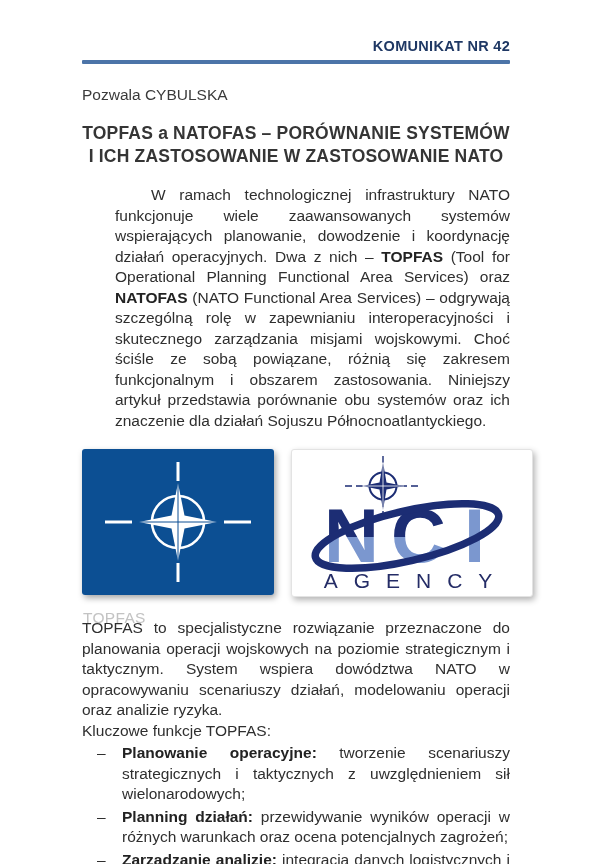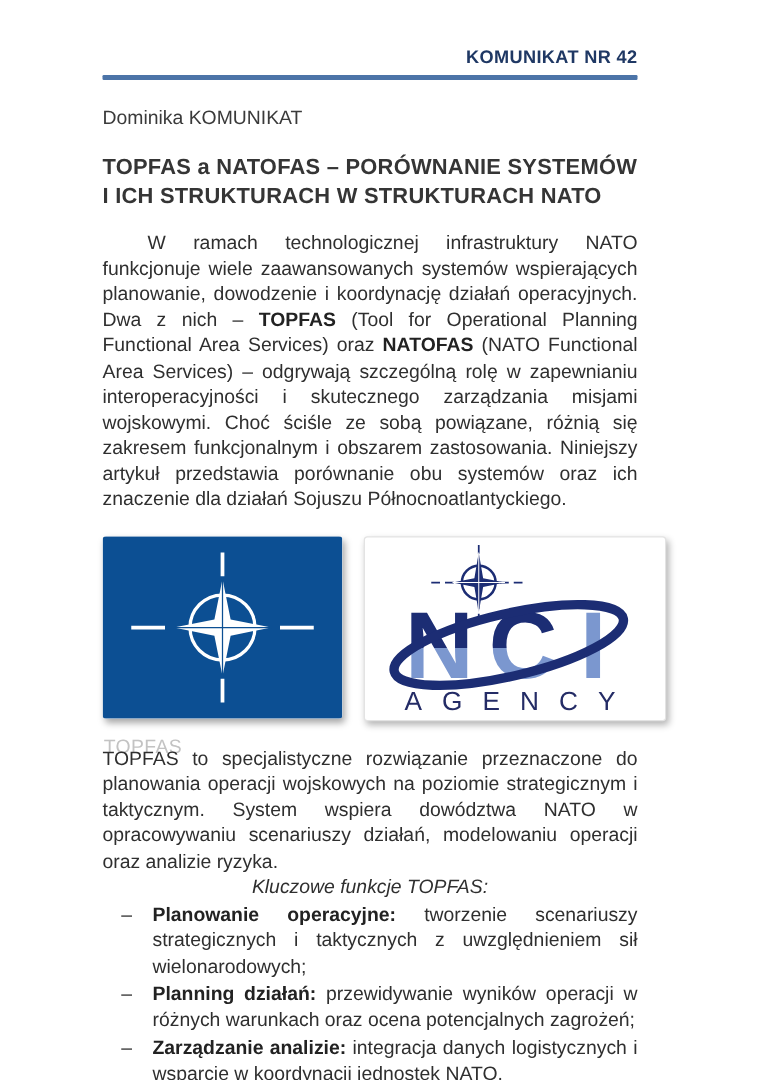--- a/index.html
+++ b/index.html
@@ -18,75 +18,76 @@
     font-weight:bold;
     font-size:14.5px;
     line-height:17px;
     color:#1f3864;
     letter-spacing:.3px;
   }
   .rule{height:4px;margin-top:5px;background:#4c74a8;border-radius:1px;}
   .author{margin-top:21px;font-size:15.5px;line-height:19px;color:#3a3a3a;}
   .title{
     margin-top:18px;
+    text-align:center;
     font-weight:bold;
     font-size:17.5px;
     line-height:23px;
     color:#353535;
     letter-spacing:.2px;
   }
   .para{
     font-size:15.5px;
     line-height:20.5px;
     text-align:justify;
     color:#2f2f2f;
     margin-top:20px;
   }
   .para b{color:#222;}
-  .para1{margin-top:17px;text-indent:36px;}
+  .para1{margin-top:17px;text-indent:36px;margin-left:33px;}
   .figures{margin-top:18px;display:flex;gap:17px;align-items:flex-start;}
   .flag-box{
     width:192px;height:146px;border-radius:3px;overflow:hidden;
     box-shadow:2px 3px 6px rgba(0,0,0,.35);
     flex:0 0 auto;
   }
   .logo-box{
     width:240px;height:146px;border-radius:3px;background:#fff;
     border:1px solid #e3e3e3;
     box-shadow:2px 3px 6px rgba(0,0,0,.3);
     flex:0 0 auto;overflow:hidden;
   }
   .para2-wrap{margin-top:21px;position:relative;}
   .ghost-word{
     position:absolute;top:-9px;left:1px;
     color:#c3c3c3;font-size:15.5px;letter-spacing:.3px;
     z-index:0;user-select:none;
   }
   .para2{position:relative;z-index:1;}
-  .list-intro{margin-top:0;text-align:center;font-style:italic;}
+  .list-intro{margin-top:0;text-align:left;}
   .bullets{margin-top:0;}
   .bullet{position:relative;padding-left:40px;margin-top:2px;}
   .bullet .marker{position:absolute;left:15px;top:0;}
   .bullet .blabel{font-weight:bold;color:#222;}
   .para3{margin-top:6px;text-indent:36px;}
 </style>
 </head>
 <body>
 
 <div class="page">
   <div class="content">
 
     <div class="header-line">KOMUNIKAT NR 42</div>
     <div class="rule"></div>
 
-    <div class="author">Dominika KOMUNIKAT</div>
+    <div class="author">Pozwala CYBULSKA</div>
 
     <div class="title">
       <div>TOPFAS a NATOFAS – PORÓWNANIE SYSTEMÓW</div>
-      <div>I ICH STRUKTURACH W STRUKTURACH NATO</div>
+      <div>I ICH ZASTOSOWANIE W ZASTOSOWANIE NATO</div>
     </div>
 
     <div class="para para1"><span>W ramach technologicznej infrastruktury NATO funkcjonuje wiele zaawansowanych systemów wspierających planowanie, dowodzenie i koordynację działań operacyjnych. Dwa z nich – </span><b>TOPFAS</b><span> (Tool for Operational Planning Functional Area Services) oraz </span><b>NATOFAS</b><span> (NATO Functional Area Services) – odgrywają szczególną rolę w zapewnianiu interoperacyjności i skutecznego zarządzania misjami wojskowymi. Choć ściśle ze sobą powiązane, różnią się zakresem funkcjonalnym i obszarem zastosowania. Niniejszy artykuł przedstawia porównanie obu systemów oraz ich znaczenie dla działań Sojuszu Północnoatlantyckiego.</span></div>
 
     <div class="figures">
 
       <div class="flag-box">
         <svg width="192" height="146" viewBox="0 0 192 146" xmlns="http://www.w3.org/2000/svg">
           <rect x="0" y="0" width="192" height="146" fill="#0c4f93"></rect>
           <g stroke="#ffffff" fill="none">

